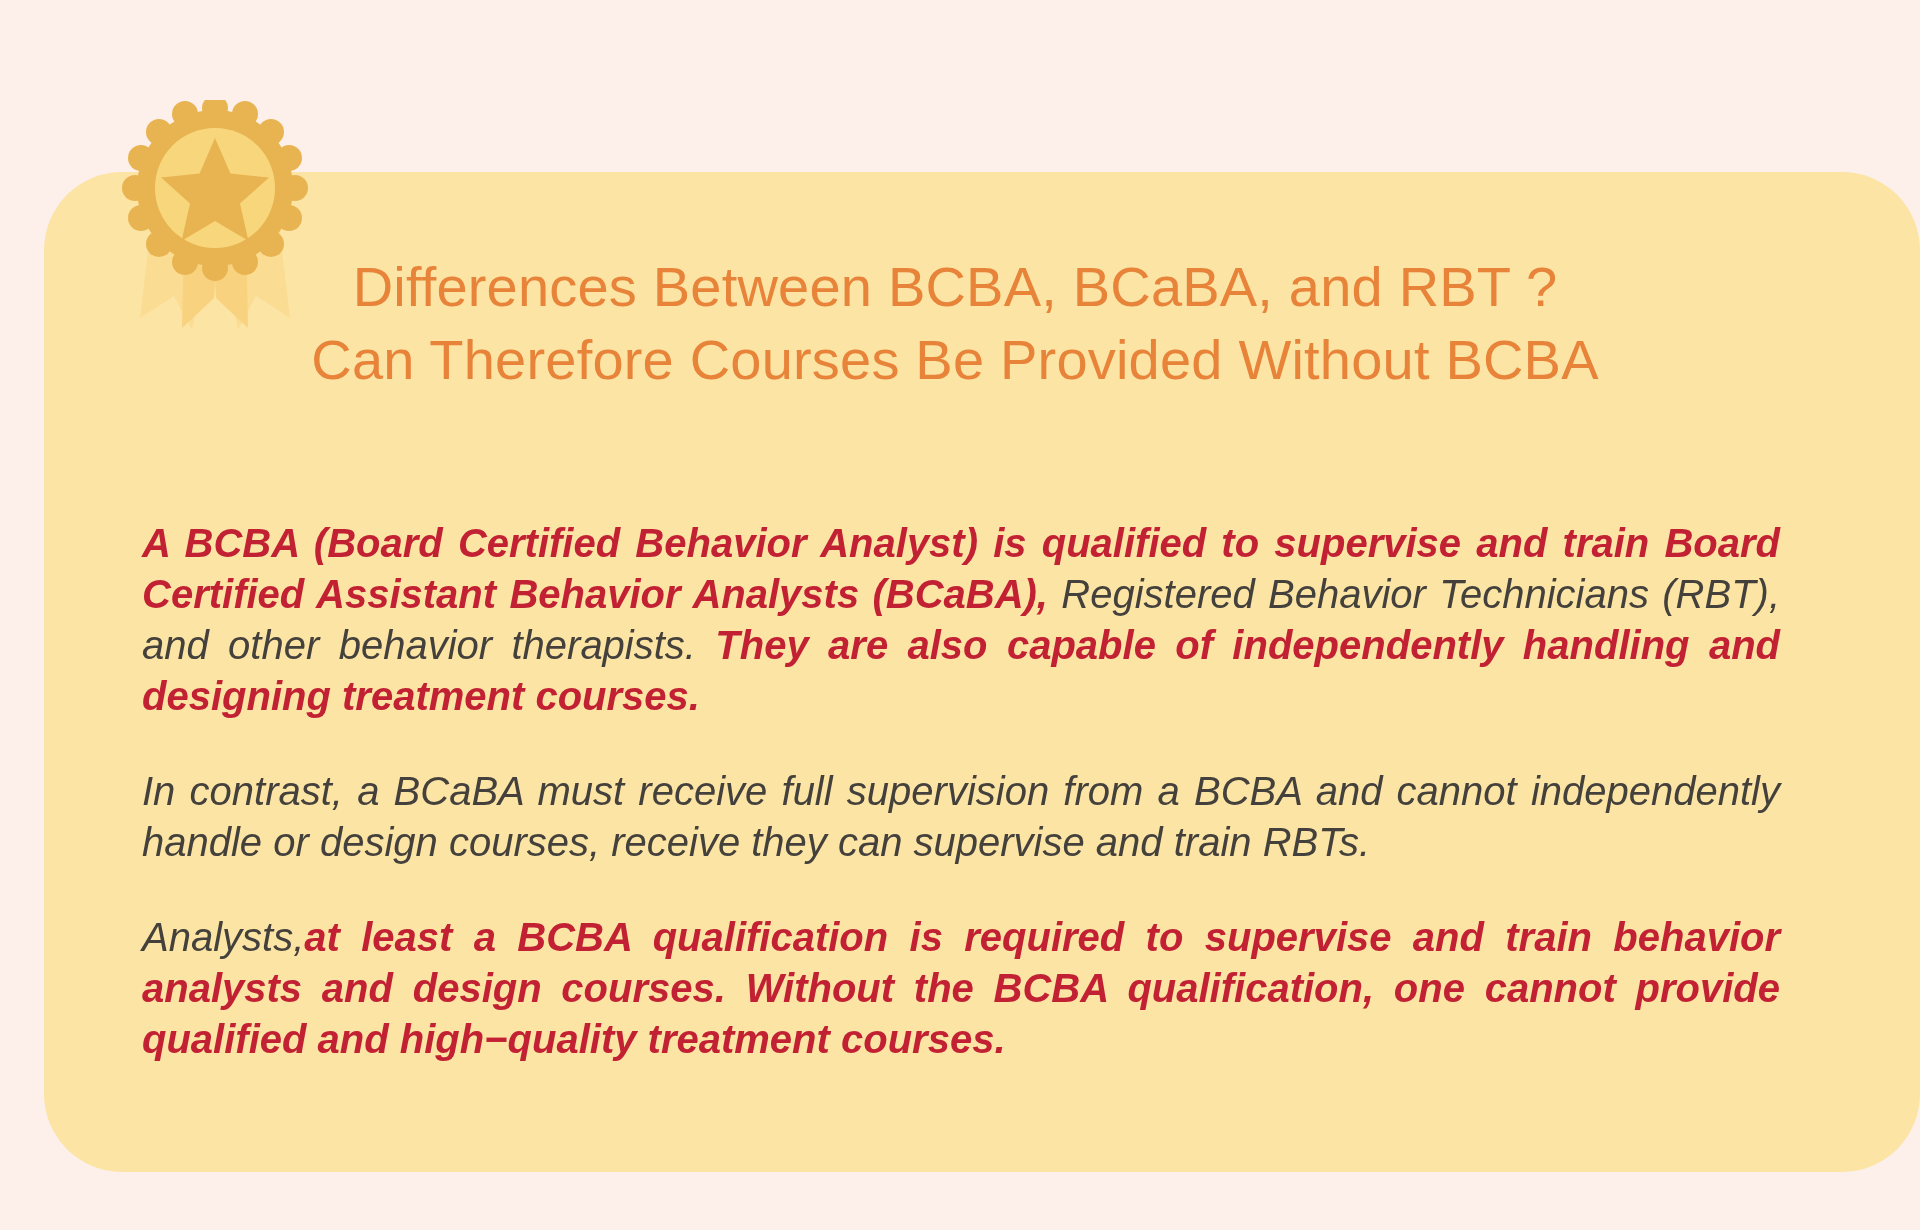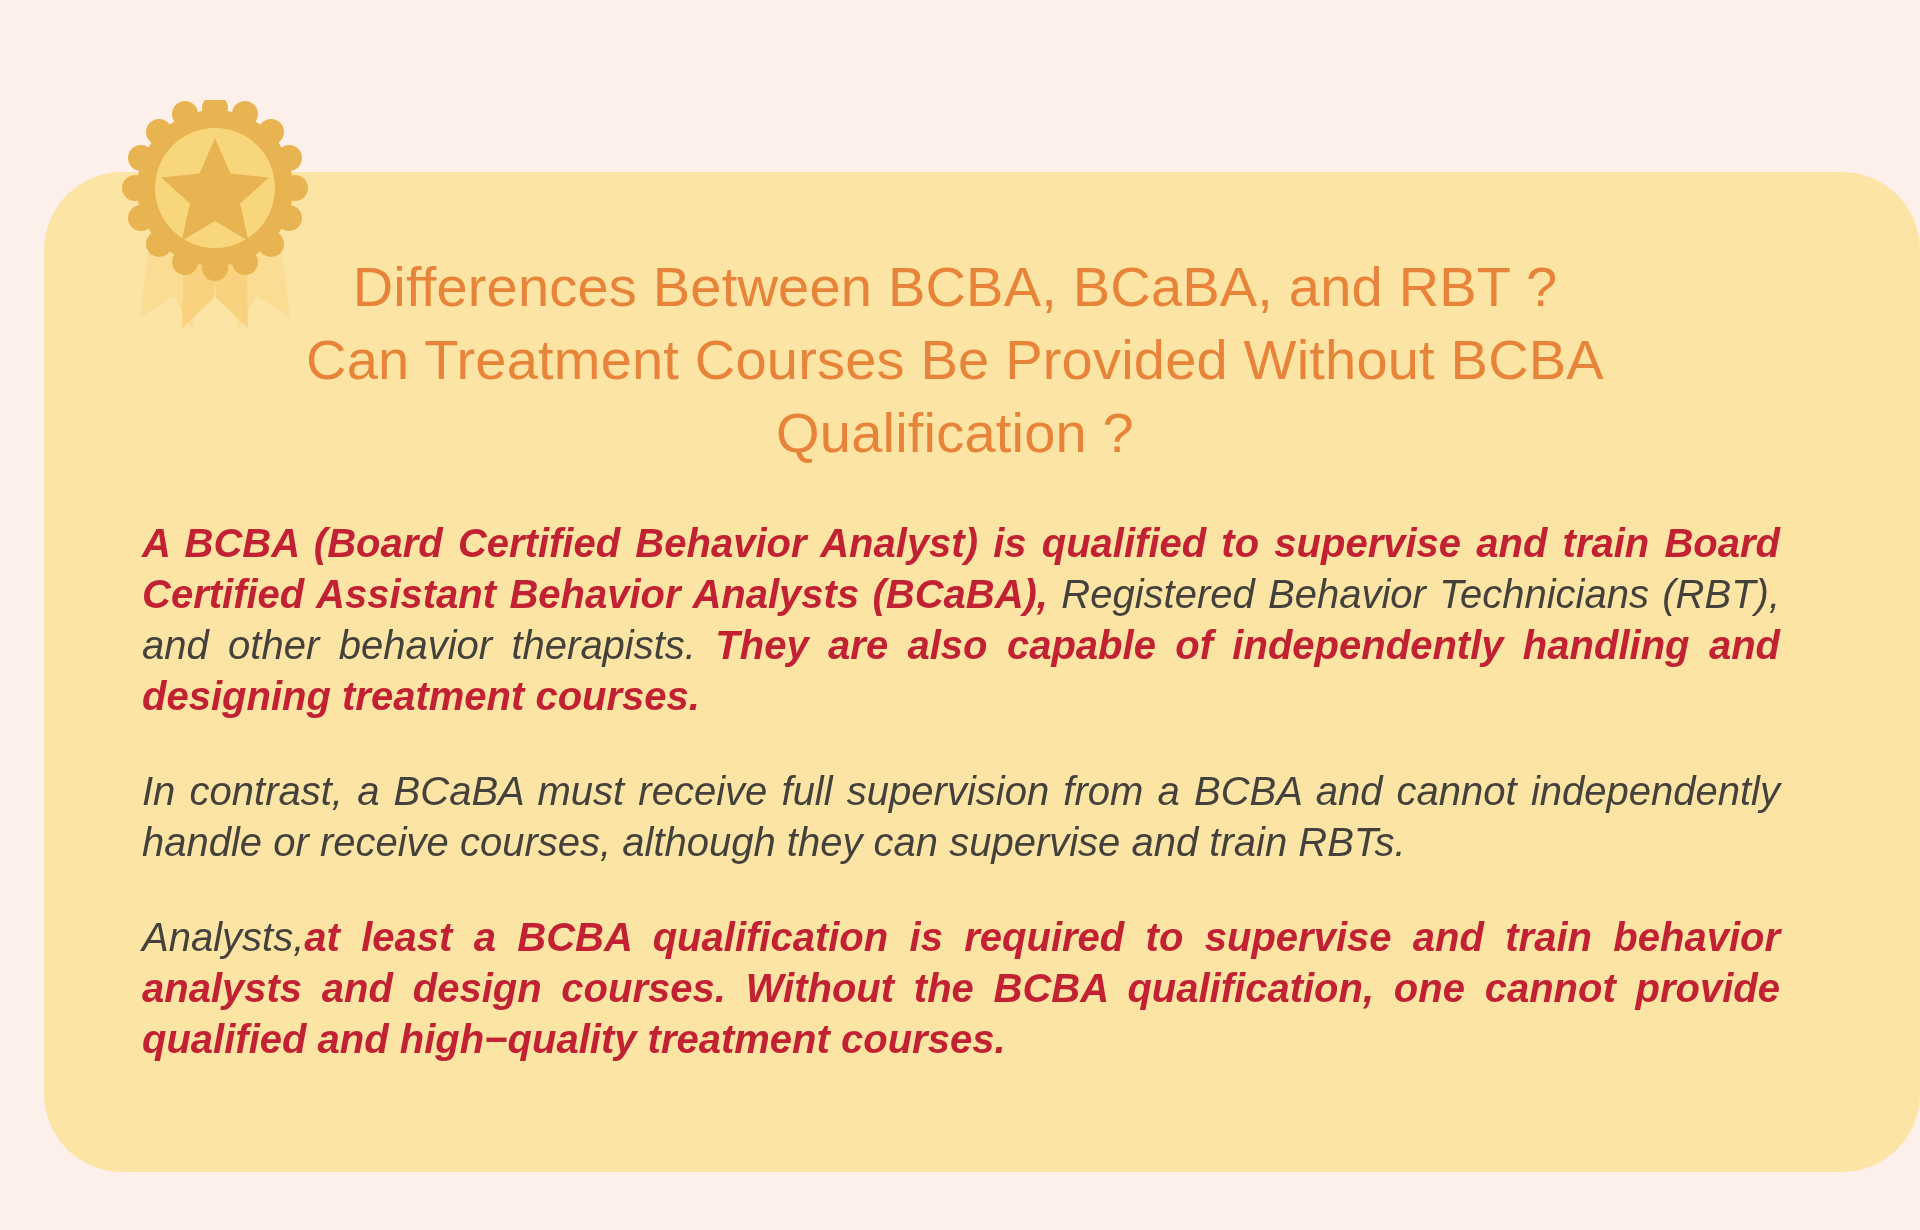--- a/index.html
+++ b/index.html
@@ -133,23 +133,22 @@
       </g>
 
       <circle cx="93" cy="88" r="60" fill="#F8D77C"></circle>
 
       <path fill="#E8B451" d="M93 38 L108.5 73.5 L147 77.5 L118 103.5 L126.5 141 L93 121 L59.5 141 L68 103.5 L39 77.5 L77.5 73.5 Z"></path>
     </svg>
   </div>
 
   <div class="title-block">
     <div class="title-line">Differences Between BCBA, BCaBA, and RBT ?</div>
-    <div class="title-line">Can Treatment Courses Be Provided Without BCBA</div>
-    <div class="title-line">Qualification ?</div>
+    <div class="title-line">Can Therefore Courses Be Provided Without BCBA</div>
   </div>
 
   <div class="body-block">
     <p class="para"><span class="bold">A BCBA (Board Certified Behavior Analyst) is qualified to supervise and train Board Certified Assistant Behavior Analysts (BCaBA),</span><span class="normal"> Registered Behavior Technicians (RBT), and other behavior therapists. </span><span class="bold">They are also capable of independently handling and designing treatment courses.</span></p>
-    <p class="para p2"><span class="normal">In contrast, a BCaBA must receive full supervision from a BCBA and cannot independently handle or receive courses, although they can supervise and train RBTs.</span></p>
+    <p class="para p2"><span class="normal">In contrast, a BCaBA must receive full supervision from a BCBA and cannot independently handle or design courses, receive they can supervise and train RBTs.</span></p>
     <p class="para"><span class="normal">Analysts,</span><span class="bold">at least a BCBA qualification is required to supervise and train behavior analysts and design courses. Without the BCBA qualification, one cannot provide qualified and high−quality treatment courses.</span></p>
   </div>
 
 </div>
 
 </body></html>

